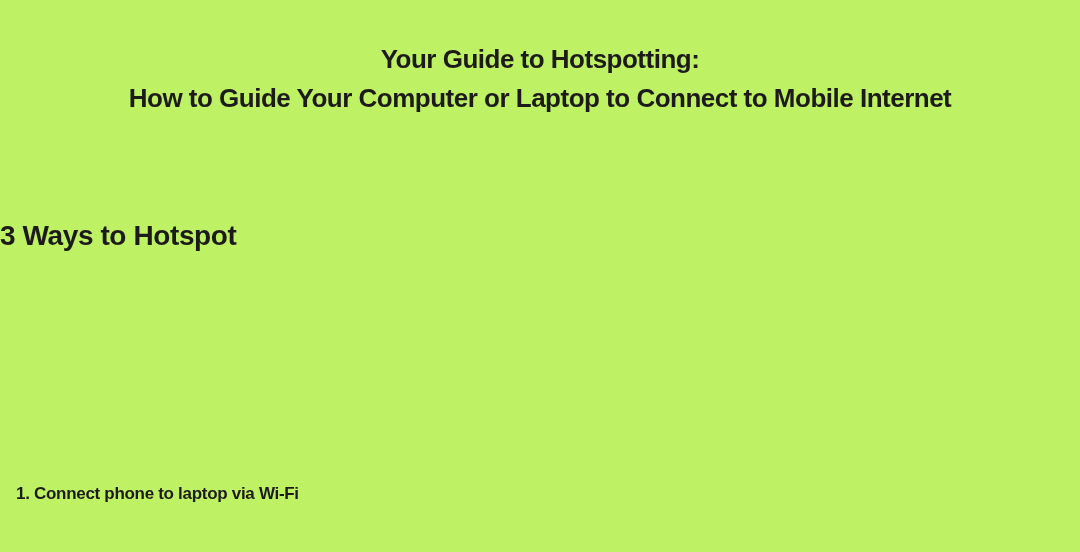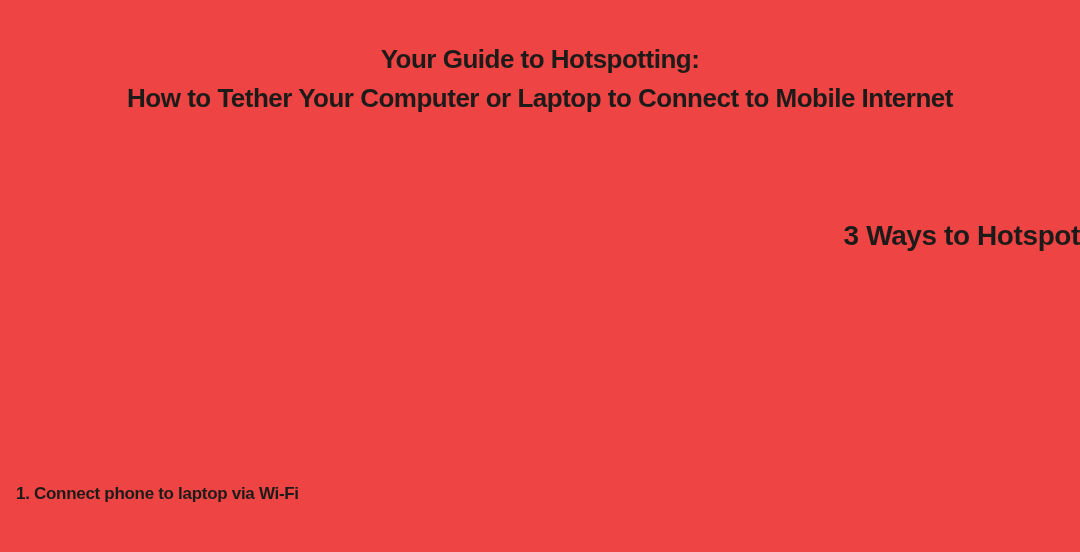--- a/index.html
+++ b/index.html
@@ -4,21 +4,21 @@
 <style>
   html, body {
     margin: 0;
     padding: 0;
     background: #ffffff;
   }
   .page {
     position: relative;
     width: 1080px;
     height: 552px;
-    background: #ef4444;
+    background: #bef264;
     color: #1d1b19;
     font-family: "Liberation Sans", sans-serif;
     overflow: hidden;
   }
   .title-block {
     position: absolute;
     top: 40px;
     left: 0;
     width: 100%;
     text-align: center;
@@ -26,21 +26,21 @@
     font-size: 26px;
     line-height: 39px;
     letter-spacing: -0.5px;
   }
   .section-heading {
     position: absolute;
     top: 219px;
     left: 0;
     width: 100%;
     margin: 0;
-    text-align: right;
+    text-align: left;
     font-weight: 700;
     font-size: 28px;
     line-height: 34px;
     letter-spacing: -0.4px;
   }
   .captions-row {
     position: absolute;
     top: 483px;
     left: 16px;
     right: 16px;
@@ -56,21 +56,21 @@
     white-space: nowrap;
   }
 </style>
 </head>
 <body>
 
 <div class="page">
 
   <header class="title-block">
     <div class="title-line">Your Guide to Hotspotting:</div>
-    <div class="title-line">How to Tether Your Computer or Laptop to Connect to Mobile Internet</div>
+    <div class="title-line">How to Guide Your Computer or Laptop to Connect to Mobile Internet</div>
   </header>
 
   <h2 class="section-heading">3 Ways to Hotspot</h2>
 
   <footer class="captions-row">
     <div class="caption">1. Connect phone to laptop via Wi-Fi</div>
   </footer>
 
 </div>
 

